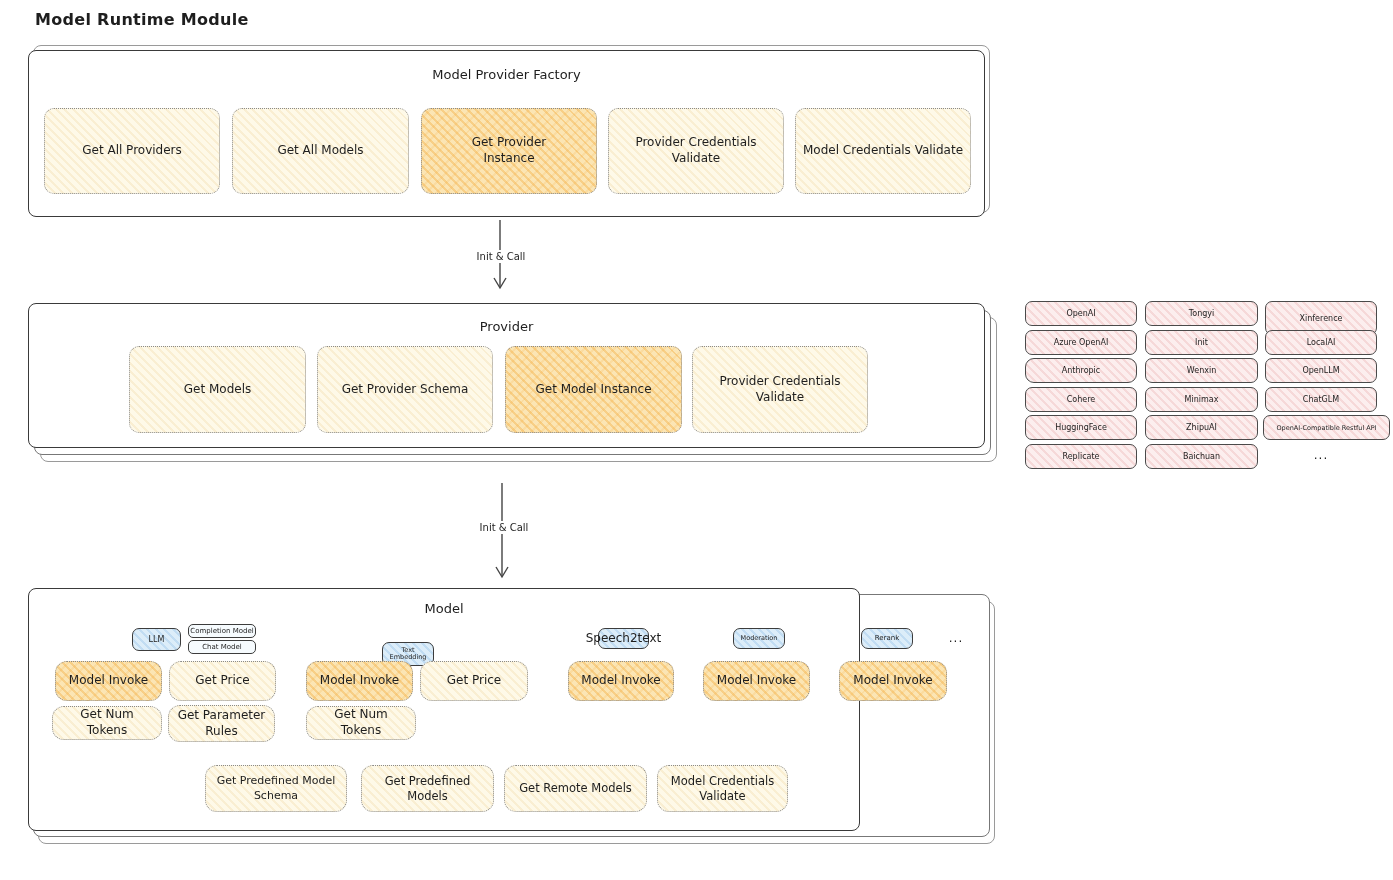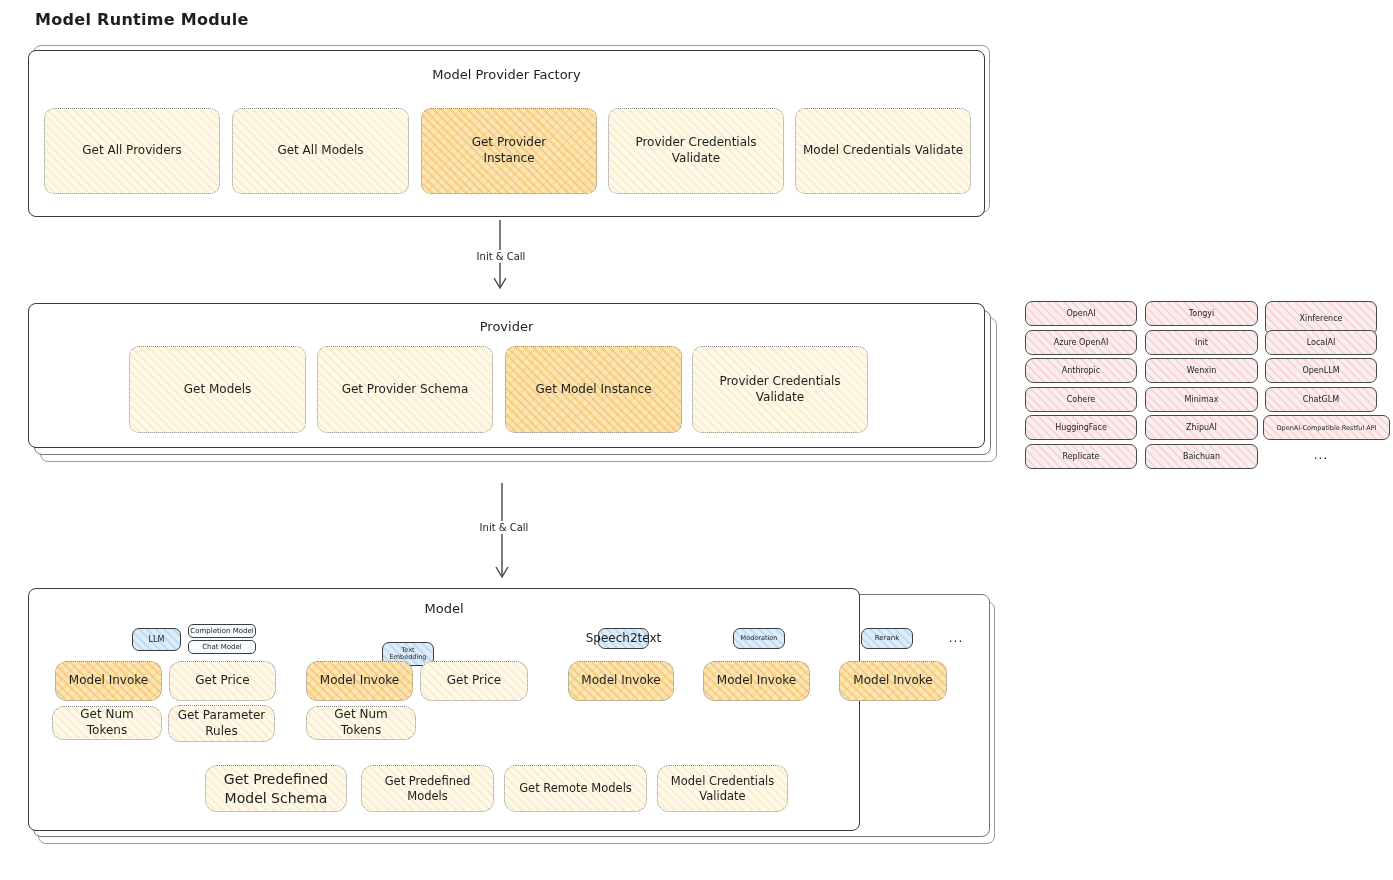--- a/index.html
+++ b/index.html
@@ -198,21 +198,21 @@
     <div class="op cream" style="left:23px;top:117px;width:110px;height:34px;border-radius:12px;">
         <span>Get Num Tokens</span>
       </div>
     <div class="op cream" style="left:139px;top:116px;width:107px;height:37px;border-radius:12px;">
         <span>Get Parameter Rules</span>
       </div>
     <div class="op cream" style="left:277px;top:117px;width:110px;height:34px;border-radius:12px;">
         <span>Get Num Tokens</span>
       </div>
 
-    <div class="op cream" style="left:176px;top:176px;width:142px;height:47px;border-radius:12px;font-size:14px;">
+    <div class="op cream" style="left:176px;top:176px;width:142px;height:47px;border-radius:12px;font-size:11px;">
         <span>Get Predefined Model Schema</span>
       </div>
     <div class="op cream" style="left:332px;top:176px;width:133px;height:47px;border-radius:12px;font-size:11.5px;">
         <span style="max-width:95px;">Get Predefined Models</span>
       </div>
     <div class="op cream" style="left:475px;top:176px;width:143px;height:47px;border-radius:12px;font-size:11.5px;">
         <span>Get Remote Models</span>
       </div>
     <div class="op cream" style="left:628px;top:176px;width:131px;height:47px;border-radius:12px;font-size:11.5px;">
         <span>Model Credentials Validate</span>

